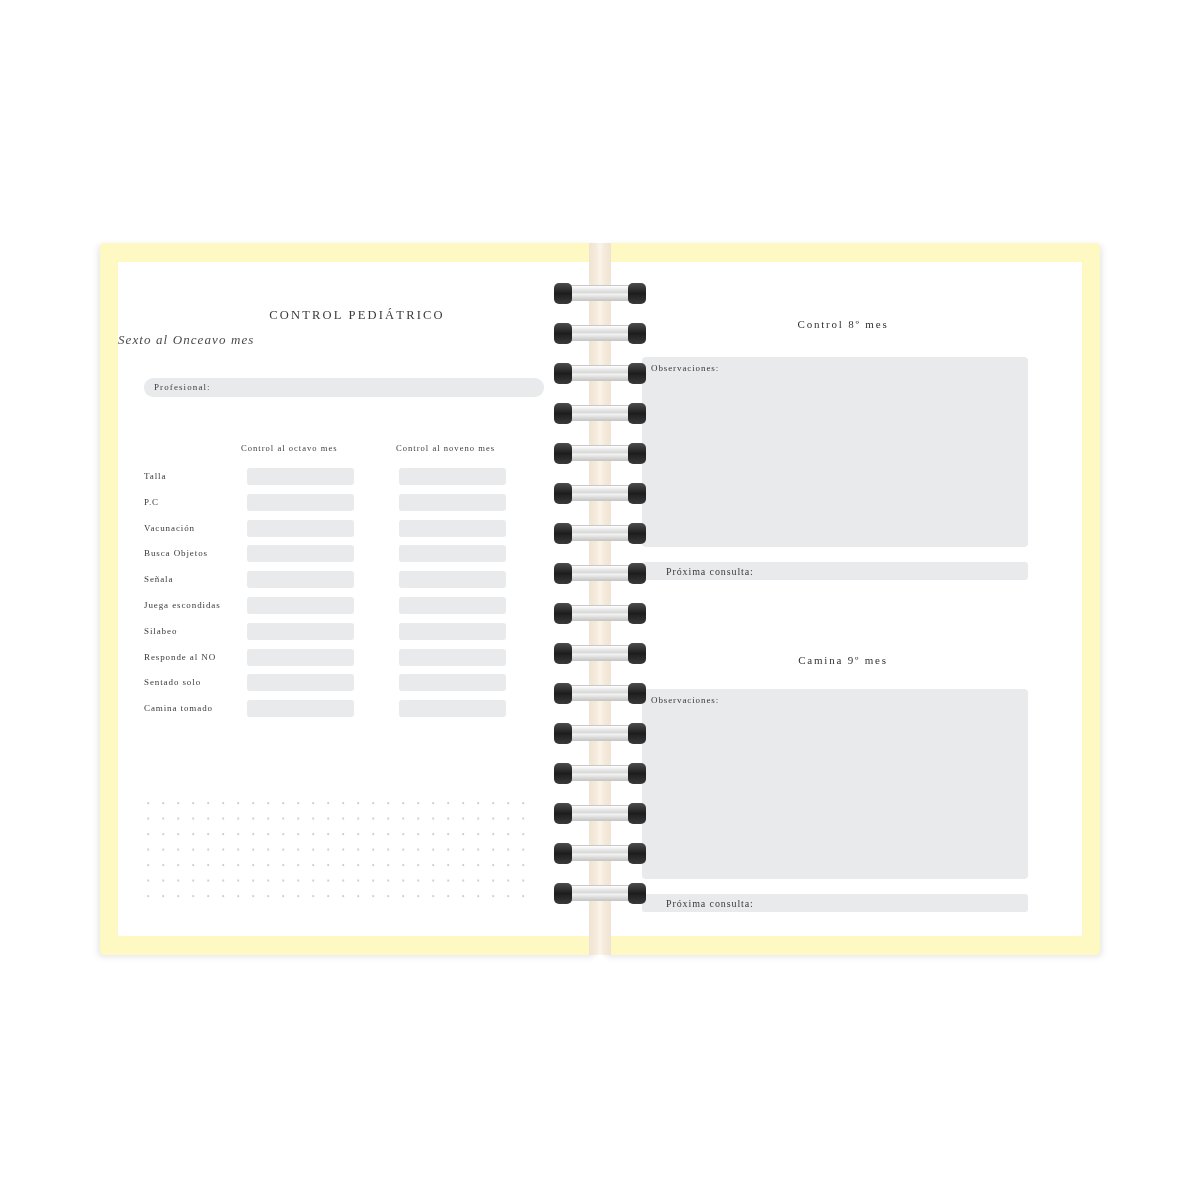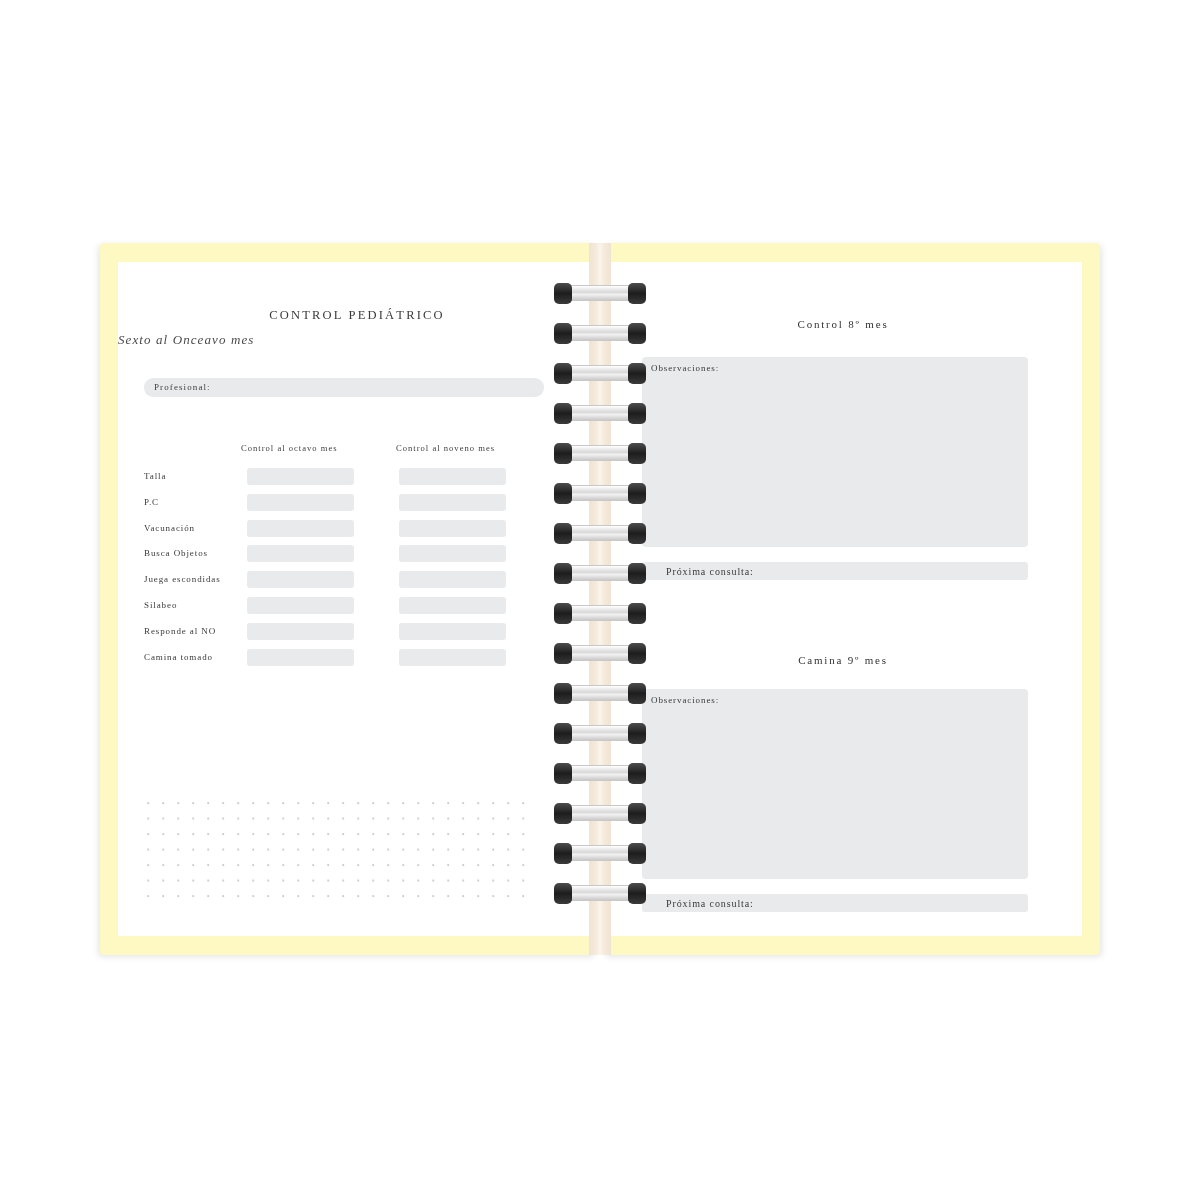--- a/index.html
+++ b/index.html
@@ -276,31 +276,41 @@
           <div class="label">Vacunación</div>
           <div class="box b1"></div>
           <div class="box b2"></div>
         </div>
         <div class="row">
           <div class="label">Busca Objetos</div>
           <div class="box b1"></div>
           <div class="box b2"></div>
         </div>
         <div class="row">
+          <div class="label">Señala</div>
+          <div class="box b1"></div>
+          <div class="box b2"></div>
+        </div>
+        <div class="row">
           <div class="label">Juega escondidas</div>
           <div class="box b1"></div>
           <div class="box b2"></div>
         </div>
         <div class="row">
           <div class="label">Silabeo</div>
           <div class="box b1"></div>
           <div class="box b2"></div>
         </div>
         <div class="row">
           <div class="label">Responde al NO</div>
+          <div class="box b1"></div>
+          <div class="box b2"></div>
+        </div>
+        <div class="row">
+          <div class="label">Sentado solo</div>
           <div class="box b1"></div>
           <div class="box b2"></div>
         </div>
         <div class="row">
           <div class="label">Camina tomado</div>
           <div class="box b1"></div>
           <div class="box b2"></div>
         </div>
       </div>
 

